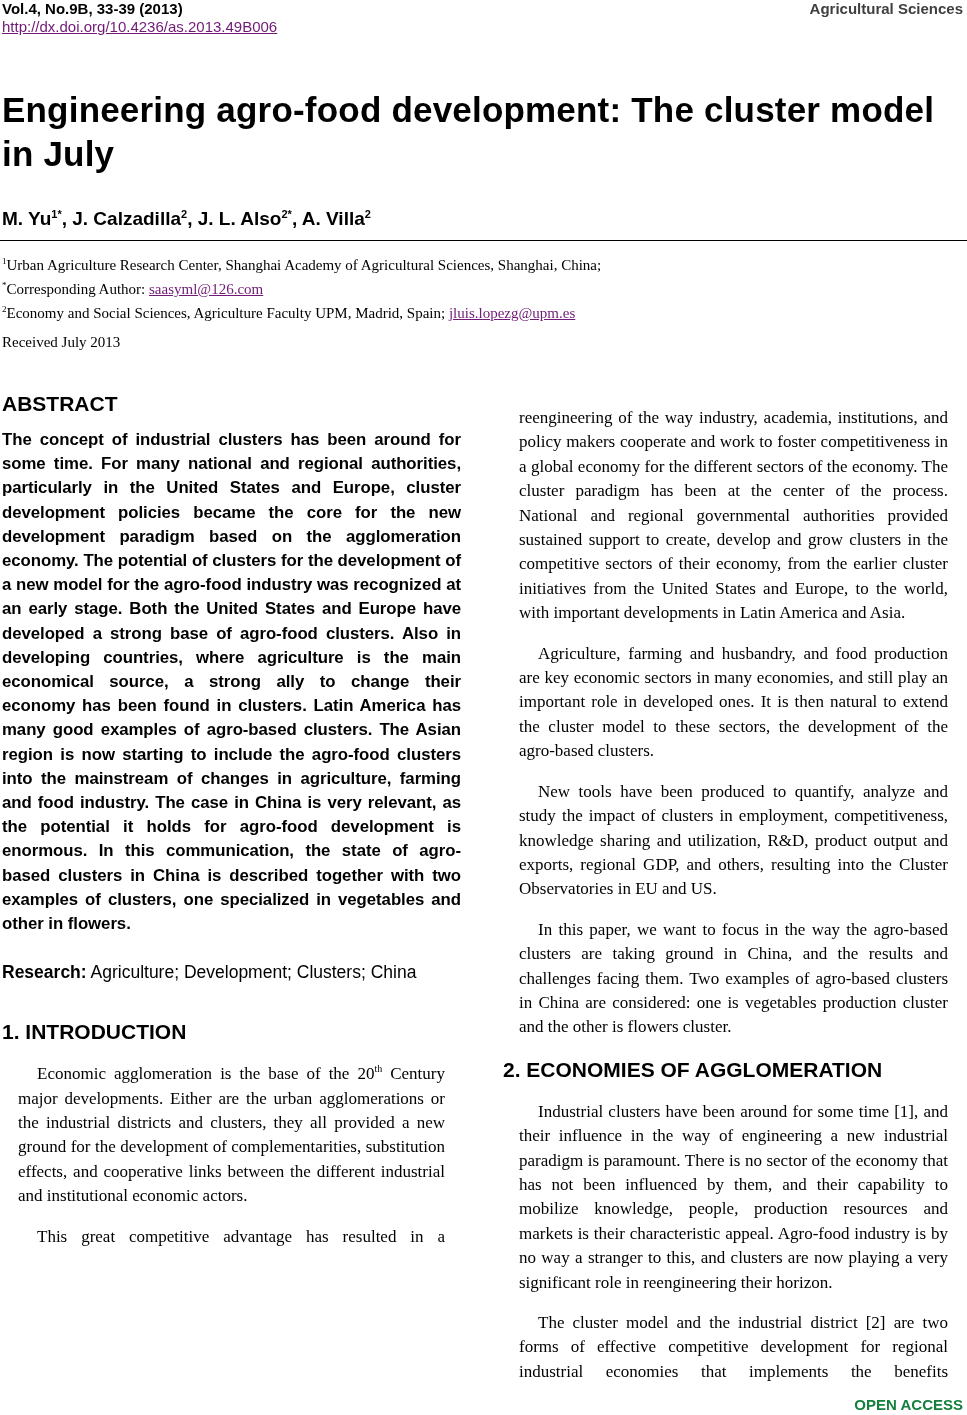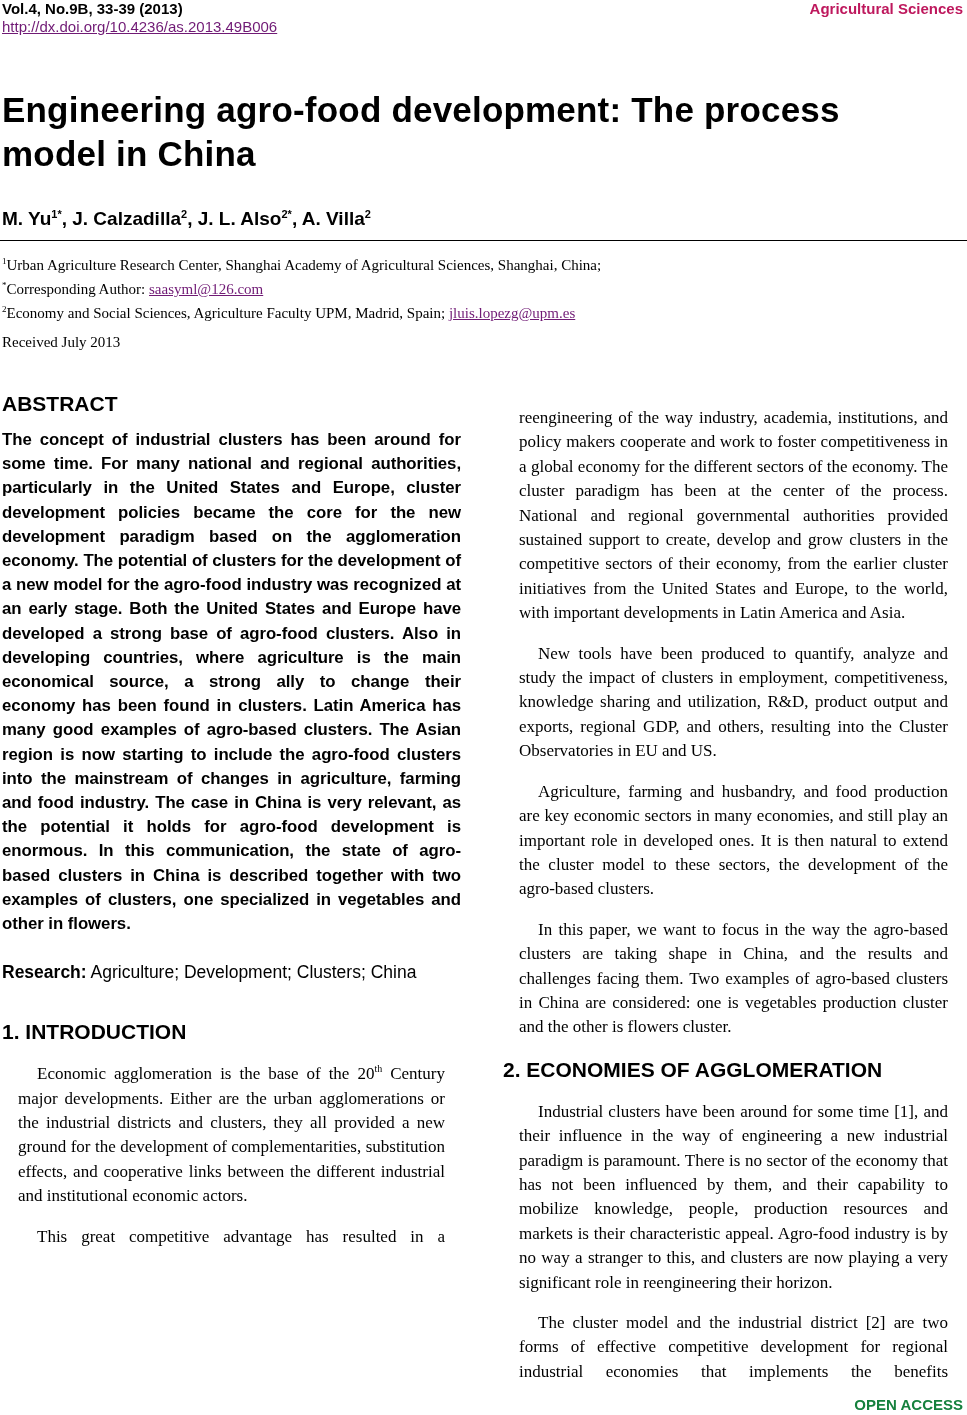--- a/index.html
+++ b/index.html
@@ -6,21 +6,21 @@
     body {
       width: 967px; height: 1415px; position: relative; overflow: hidden;
       color: #000;
       font-family: "Liberation Serif", serif;
     }
     a { color: #701a75; text-decoration: underline; }
 
     .header-left { position: absolute; left: 2px; top: 0px; font-family: "Liberation Sans", sans-serif; }
     .journal-vol { font-size: 15px; font-weight: bold; line-height: 17px; }
     .doi-link { font-size: 15px; line-height: 20px; color: #701a75; }
-    .journal-name { position: absolute; right: 4px; top: 0px; font-family: "Liberation Sans", sans-serif; font-size: 15px; font-weight: bold; color: #be185d; line-height: 17px; }
+    .journal-name { position: absolute; right: 4px; top: 0px; font-family: "Liberation Sans", sans-serif; font-size: 15px; font-weight: bold; color: #404040; line-height: 17px; }
 
     .title {
       position: absolute; left: 2px; top: 88px; width: 940px;
       font-family: "Liberation Sans", sans-serif; font-weight: bold;
       font-size: 35px; line-height: 44px; letter-spacing: 0.2px;
     }
     .authors {
       position: absolute; left: 2px; top: 208px;
       font-family: "Liberation Sans", sans-serif; font-weight: bold; font-size: 19px;
     }
@@ -60,21 +60,21 @@
   </style>
 </head>
 <body>
 
 <div class="header-left">
   <div class="journal-vol">Vol.4, No.9B, 33-39 (2013)</div>
   <a class="doi-link" href="#">http://dx.doi.org/10.4236/as.2013.49B006</a>
 </div>
 <div class="journal-name">Agricultural Sciences</div>
 
-<h1 class="title" style="margin:0;">Engineering agro-food development: The process model in China</h1>
+<h1 class="title" style="margin:0;">Engineering agro-food development: The cluster model in July</h1>
 
 <div class="authors">
   <span>M. Yu</span><sup>1*</sup><span>, </span><span>J. Calzadilla</span><sup>2</sup><span>, </span><span>J. L. Also</span><sup>2*</sup><span>, </span><span>A. Villa</span><sup>2</sup>
 </div>
 <div class="rule"></div>
 
 <div class="affils">
   <div><sup>1</sup><span>Urban Agriculture Research Center, Shanghai Academy of Agricultural Sciences, Shanghai, China;</span></div>
   <div><sup>*</sup><span>Corresponding Author: </span><a href="#">saasyml@126.com</a></div>
   <div><sup>2</sup><span>Economy and Social Sciences, Agriculture Faculty UPM, Madrid, Spain; </span><a href="#">jluis.lopezg@upm.es</a></div>
@@ -86,22 +86,22 @@
   <p class="abstract-text">The concept of industrial clusters has been around for some time. For many national and regional authorities, particularly in the United States and Europe, cluster development policies became the core for the new development paradigm based on the agglomeration economy. The potential of clusters for the development of a new model for the agro-food industry was recognized at an early stage. Both the United States and Europe have developed a strong base of agro-food clusters. Also in developing countries, where agriculture is the main economical source, a strong ally to change their economy has been found in clusters. Latin America has many good examples of agro-based clusters. The Asian region is now starting to include the agro-food clusters into the mainstream of changes in agriculture, farming and food industry. The case in China is very relevant, as the potential it holds for agro-food development is enormous. In this communication, the state of agro-based clusters in China is described together with two examples of clusters, one specialized in vegetables and other in flowers.</p>
   <div class="keywords"><b>Research:</b><span> Agriculture; Development; Clusters; China</span></div>
 
   <h2 class="section intro-h" style="margin-top:34px;margin-bottom:14px;">1. INTRODUCTION</h2>
   <p class="body-text indent"><span>Economic agglomeration is the base of the 20</span><sup>th</sup><span> Century major developments. Either are the urban agglomerations or the industrial districts and clusters, they all provided a new ground for the development of complementarities, substitution effects, and cooperative links between the different industrial and institutional economic actors.</span></p>
   <p class="body-text indent" style="text-align-last: justify;">This great competitive advantage has resulted in a</p>
 </div>
 
 <div class="col-right">
   <p class="body-text">reengineering of the way industry, academia, institutions, and policy makers cooperate and work to foster competitiveness in a global economy for the different sectors of the economy. The cluster paradigm has been at the center of the process. National and regional governmental authorities provided sustained support to create, develop and grow clusters in the competitive sectors of their economy, from the earlier cluster initiatives from the United States and Europe, to the world, with important developments in Latin America and Asia.</p>
+  <p class="body-text indent">Agriculture, farming and husbandry, and food production are key economic sectors in many economies, and still play an important role in developed ones. It is then natural to extend the cluster model to these sectors, the development of the agro-based clusters.</p>
   <p class="body-text indent">New tools have been produced to quantify, analyze and study the impact of clusters in employment, competitiveness, knowledge sharing and utilization, R&amp;D, product output and exports, regional GDP, and others, resulting into the Cluster Observatories in EU and US.</p>
-  <p class="body-text indent">Agriculture, farming and husbandry, and food production are key economic sectors in many economies, and still play an important role in developed ones. It is then natural to extend the cluster model to these sectors, the development of the agro-based clusters.</p>
-  <p class="body-text indent">In this paper, we want to focus in the way the agro-based clusters are taking shape in China, and the results and challenges facing them. Two examples of agro-based clusters in China are considered: one is vegetables production cluster and the other is flowers cluster.</p>
+  <p class="body-text indent">In this paper, we want to focus in the way the agro-based clusters are taking ground in China, and the results and challenges facing them. Two examples of agro-based clusters in China are considered: one is vegetables production cluster and the other is flowers cluster.</p>
   <h2 class="section" style="margin-top:12px;margin-bottom:10px;">2. ECONOMIES OF AGGLOMERATION</h2>
   <p class="body-text indent">Industrial clusters have been around for some time [1], and their influence in the way of engineering a new industrial paradigm is paramount. There is no sector of the economy that has not been influenced by them, and their capability to mobilize knowledge, people, production resources and markets is their characteristic appeal. Agro-food industry is by no way a stranger to this, and clusters are now playing a very significant role in reengineering their horizon.</p>
   <p class="body-text indent" style="text-align-last: justify;">The cluster model and the industrial district [2] are two forms of effective competitive development for regional industrial economies that implements the benefits</p>
 </div>
 
 <div class="footer-left">Copyright © 2013 SciRes.</div>
 <div class="footer-right">OPEN ACCESS</div>
 
 </body></html>

